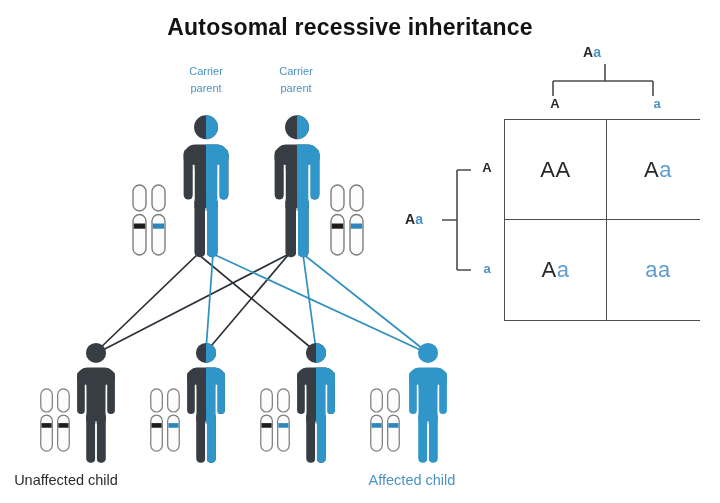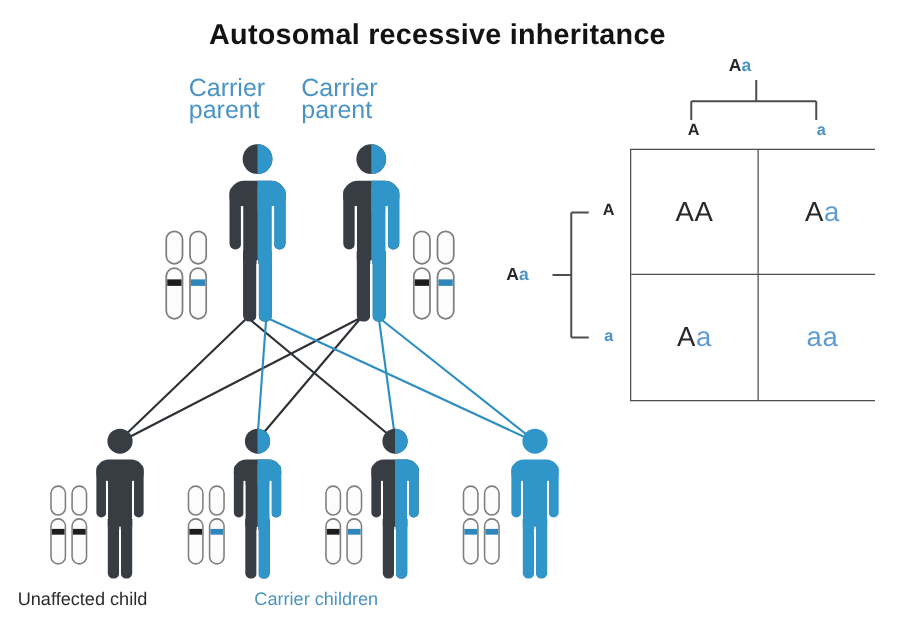--- a/index.html
+++ b/index.html
@@ -8,22 +8,22 @@
     font-family:"Liberation Sans", sans-serif;overflow:hidden;
   }
   .title{
     position:absolute;left:0;top:14px;width:700px;text-align:center;
     font-size:23px;font-weight:700;color:#131313;letter-spacing:.2px;margin:0;
   }
   .overlay{position:absolute;left:0;top:0;width:720px;height:503px;}
   .person{position:absolute;}
   .chromo-pair{position:absolute;}
   .parent-label{
-    position:absolute;width:110px;text-align:left;color:#4b93c3;
-    font-size:20px;line-height:17px;font-weight:400;
+    position:absolute;width:110px;text-align:center;color:#4b93c3;
+    font-size:11px;line-height:17px;font-weight:400;
   }
   .child-label{
     position:absolute;width:140px;text-align:center;font-size:14.5px;
   }
   .child-label.dark{color:#2b2b2b;}
   .child-label.blue{color:#4b93c3;}
   .punnett{
     position:absolute;left:504px;top:119px;width:204px;height:200px;
     border:1.6px solid #4d4d4d;display:grid;
     grid-template-columns:1fr 1fr;grid-template-rows:1fr 1fr;
@@ -166,21 +166,21 @@
   <div class="parent-label" style="left:151px;top:63px">
     <div>Carrier</div>
     <div>parent</div>
   </div>
   <div class="parent-label" style="left:241px;top:63px">
     <div>Carrier</div>
     <div>parent</div>
   </div>
 
   <div class="child-label dark" style="left:-4px;top:472px">Unaffected child</div>
-  <div class="child-label blue" style="left:183px;top:472px">Carrier children</div>
+  <div class="child-label blue" style="left:342px;top:472px">Affected child</div>
 
   <svg class="overlay" viewBox="0 0 720 503">
     <g stroke-width="1.6" fill="none" stroke="#4d4d4d">
       <path d="M605,64 V81 M553,81 H653 M553,81 V96 M653,81 V96"></path>
       <path d="M442,220 H457 M457,170 V270 M457,170 H471 M457,270 H471"></path>
     </g>
   </svg>
 
   <div class="geno-label" style="left:583px;top:44px">
     <span class="al-dark" style="font-weight:700">A</span><span class="hdr-blue">a</span>

